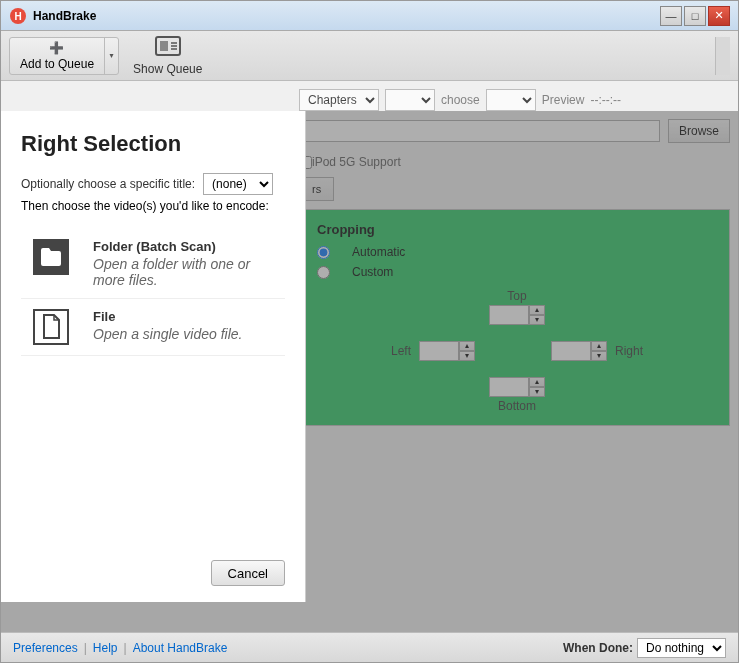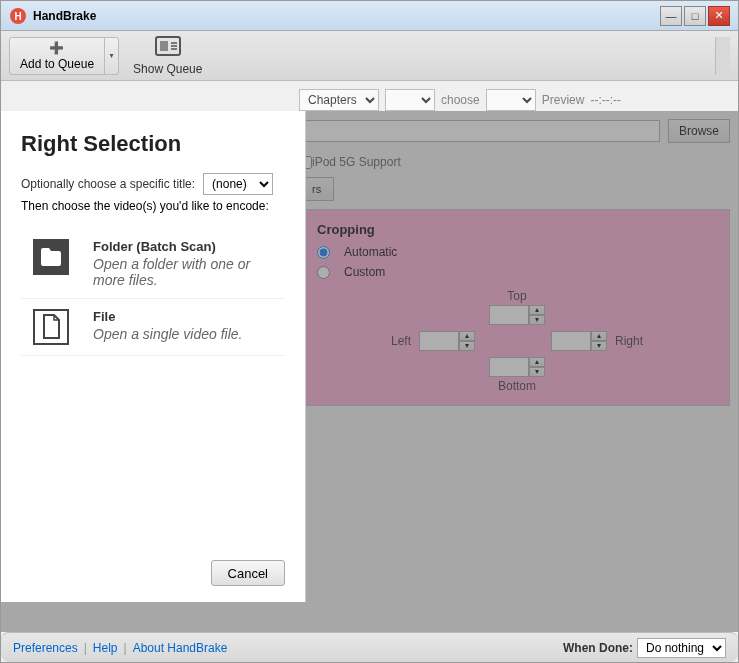--- a/index.html
+++ b/index.html
@@ -210,39 +210,39 @@
       font-size: 11px;
       cursor: pointer;
       display: flex;
       align-items: center;
     }
 
     
     .cropping-panel {
       border: 1px solid #bbb;
       padding: 12px;
-      background: #f9a8d4;
+      background: #22c55e;
       font-size: 12px;
     }
     .cropping-title {
       font-weight: bold;
       margin-bottom: 8px;
       font-size: 13px;
     }
     .radio-row {
       display: flex;
       align-items: center;
-      gap: 14px;
+      gap: 22px;
       margin-bottom: 6px;
     }
     .crop-grid {
       display: flex;
       flex-direction: column;
       align-items: center;
-      gap: 6px;
+      gap: 16px;
       margin-top: 10px;
     }
     .crop-top-row {
       display: flex;
       flex-direction: column;
       align-items: center;
       gap: 2px;
     }
     .crop-label {
       font-size: 12px;
@@ -291,21 +291,20 @@
     .status-bar {
       height: 30px;
       background: linear-gradient(to bottom, #e8e8e8, #d8d8d8);
       border-top: 1px solid #bbb;
       display: flex;
       align-items: center;
       padding: 0 12px;
       font-size: 12px;
       color: #333;
       flex-shrink: 0;
-      border-radius: 8px;
     }
     .status-links {
       display: flex;
       gap: 6px;
       align-items: center;
     }
     .status-link {
       color: #0066cc;
       text-decoration: none;
       font-size: 12px;

